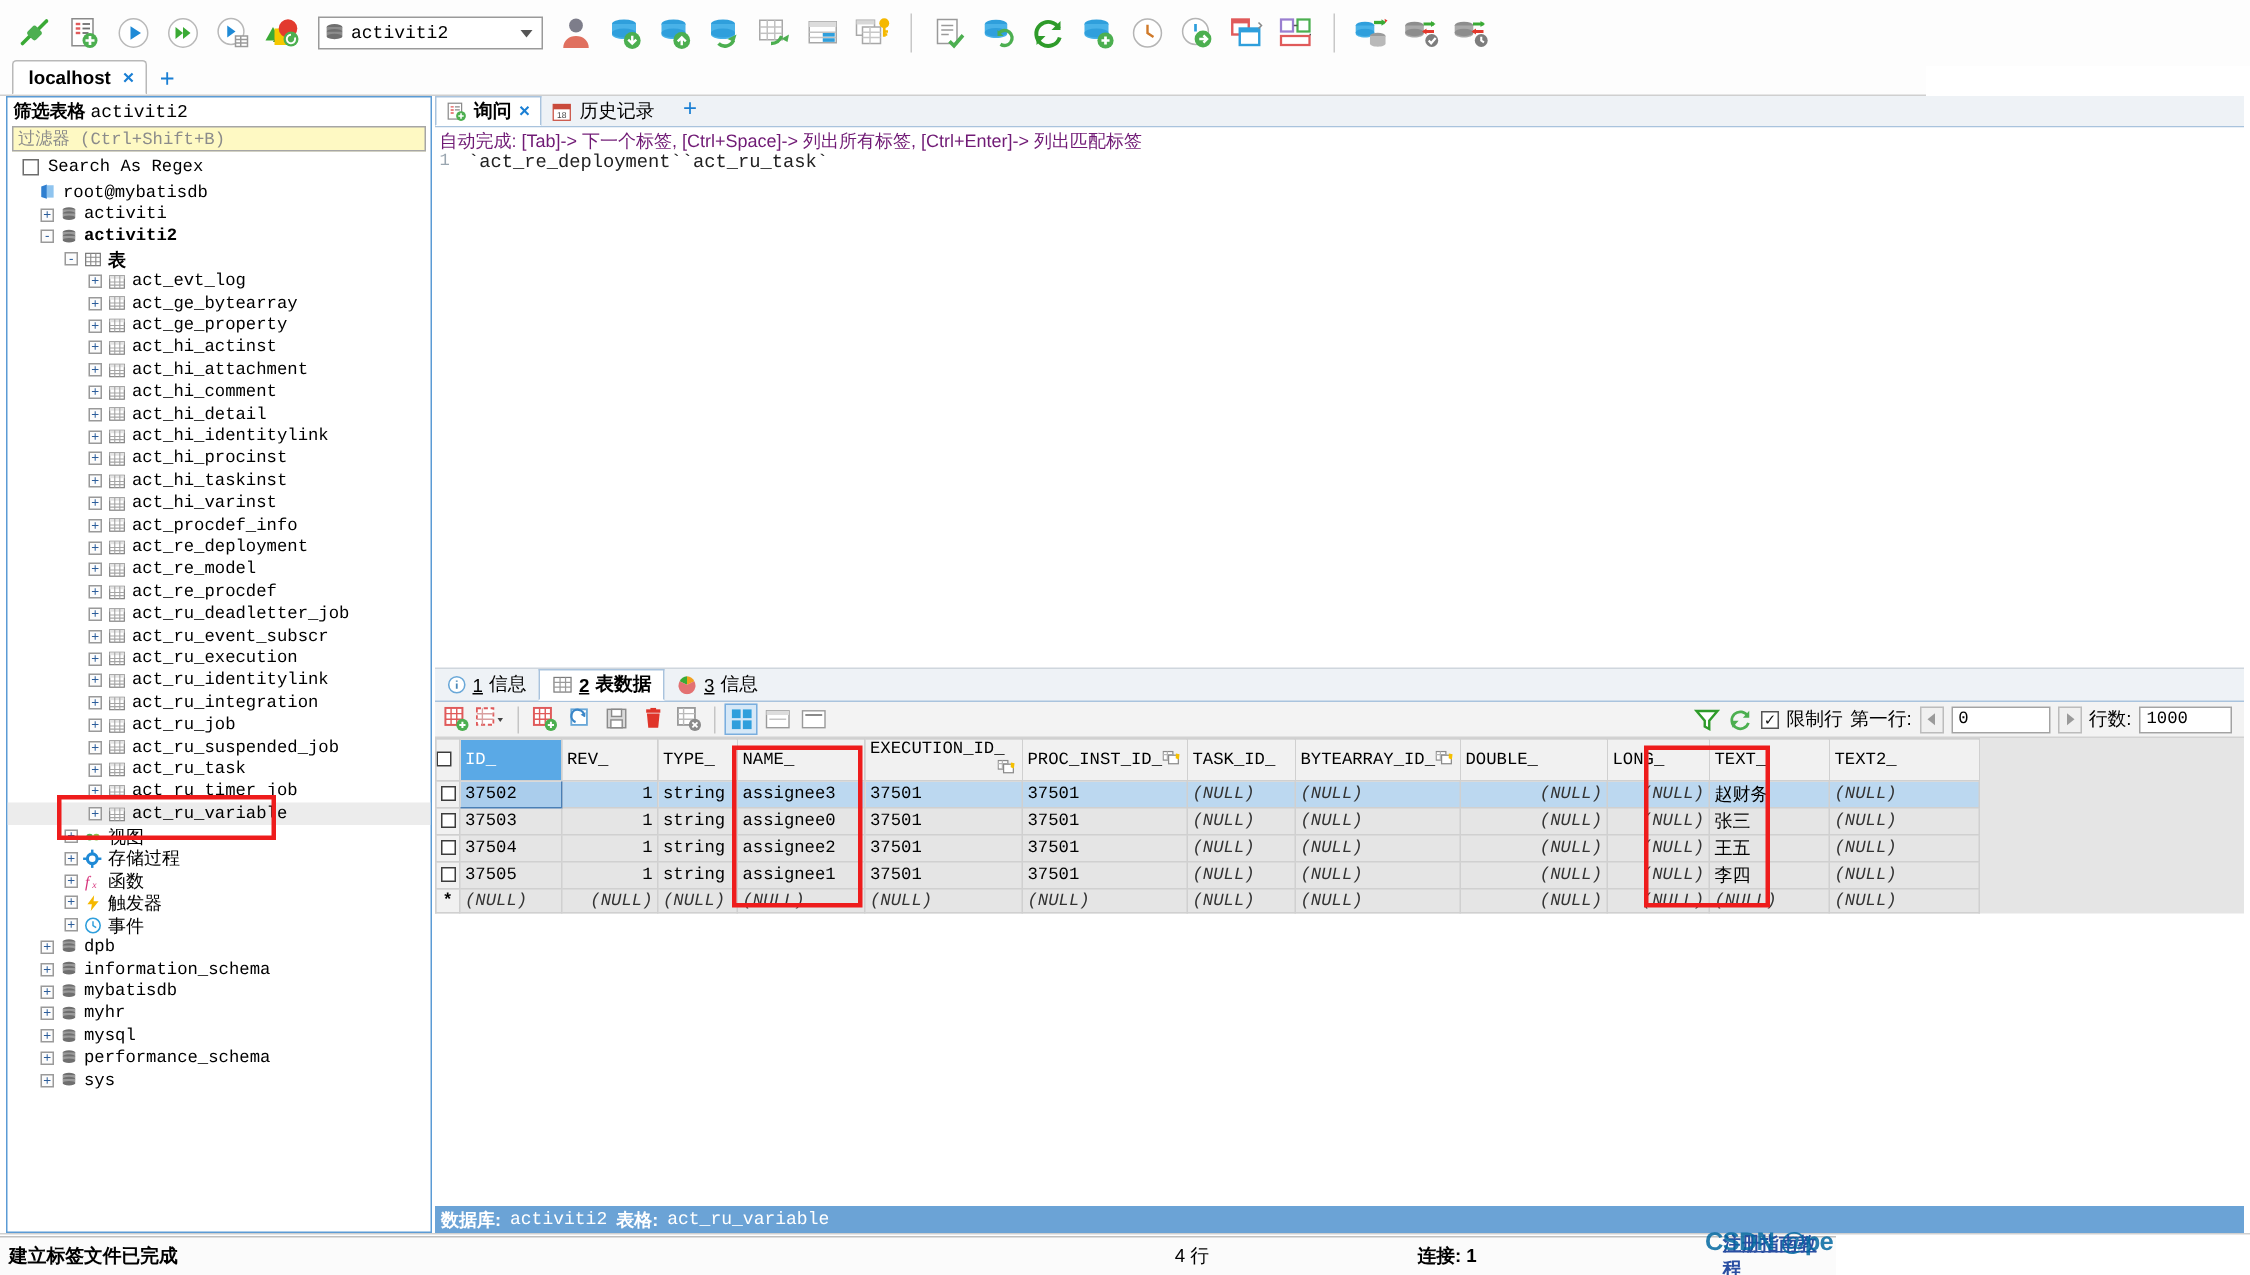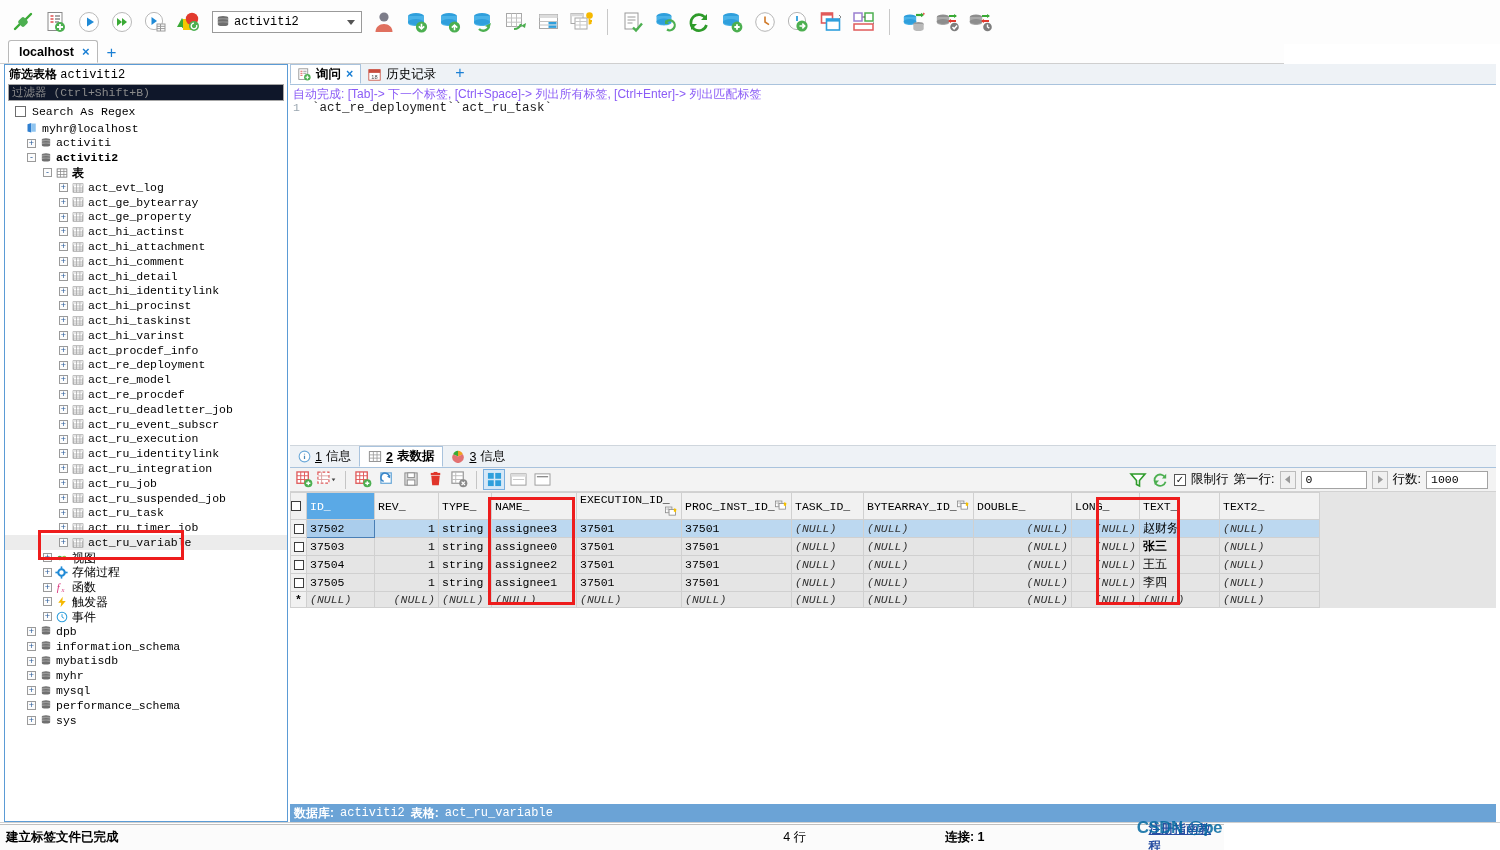--- a/index.html
+++ b/index.html
@@ -47,21 +47,21 @@
   #tab-plus { color:#1a7fd4; font-size:17px; margin-left:8px; margin-bottom:2px; cursor:pointer; line-height:1; }
 
   
   #sidebar {
     position:absolute; left:4px; top:64px; width:284px; height:758px;
     border:1px solid #5b9bd5; background:#fff; overflow:hidden;
   }
   #sb-title { height:18px; padding:1px 4px 0 4px; font-size:12px; font-weight:bold; white-space:nowrap; }
   #sb-title .tname { font-weight:normal; font-family:"Liberation Mono", monospace; }
   #sb-filter {
-    margin:1px 3px 0 3px; height:17px; border:1px solid #a6a6a6; background:#0f172a;
+    margin:1px 3px 0 3px; height:17px; border:1px solid #a6a6a6; background:#fef9c3;
     color:#8b8b8b; font-family:"Liberation Mono", monospace; font-size:11.5px;
     display:flex; align-items:flex-end; padding-left:3px;
   }
   #sb-regex { display:flex; align-items:center; gap:6px; padding:4px 0 3px 10px; font-family:"Liberation Mono", monospace; font-size:11.5px;}
   .cbx { width:11px;height:11px;border:1px solid #6d6d6d;background:#fff;display:inline-block;}
   #tree { font-family:"Liberation Mono", monospace; font-size:11.5px; }
   .row { height:14.8px; display:flex; align-items:center; white-space:nowrap; position:relative;}
   .row.sel { background:#ececec; }
   .exp {
     width:9px;height:9px;border:1px solid #9a9a9a;background:#fcfcfc;
@@ -78,21 +78,21 @@
   
   #right { position:absolute; left:290px; top:64px; width:1206px; height:758px; }
 
   #q-tabs { height:21px; background:#eef2f6; display:flex; align-items:flex-end; border-bottom:1px solid #a9c3dd;}
   .qtab { height:20px; display:flex; align-items:center; gap:5px; padding:0 7px; cursor:pointer; font-size:12.5px;}
   .qtab.active { background:#fff; border:1px solid #a9c3dd; border-bottom:1px solid #fff; font-weight:bold;}
   .qtab .xmark { color:#1a7fd4; font-weight:bold;}
   #q-plus { color:#1a7fd4; font-size:16px; margin:0 0 2px 12px; cursor:pointer;}
 
   #autocomplete {
-    height:16px; font-size:12px; color:#8b5cf6; padding:1px 0 0 3px; white-space:nowrap;
+    height:16px; font-size:12px; color:#701a75; padding:1px 0 0 3px; white-space:nowrap;
     background:#fff;
   }
   #editor { background:#fff; height:345px; position:relative; border-bottom:1px solid #cfd6dd;}
   #editor .lineno { position:absolute; left:3px; top:0; color:#9aa6b0; font-family:"Liberation Mono", monospace; font-size:11.5px;}
   #editor .code { position:absolute; left:22px; top:0; font-family:"Liberation Mono", monospace; font-size:12.5px; color:#222;}
 
   
   #r-tabs { height:22px; background:#eef2f6; display:flex; align-items:flex-end; border-bottom:1px solid #a9c3dd;}
   .rtab { height:21px; display:flex; align-items:center; gap:4px; padding:0 8px; cursor:pointer; font-size:12.5px;}
   .rtab.active { background:#fff; border:1px solid #a9c3dd; border-bottom:1px solid #fff; font-weight:bold; }
@@ -433,21 +433,21 @@
   <div id="tree">
       <div class="row">
         <span class="spc" style="width: 6px;"></span>
         <span class="spc" style="width: 11px;"></span>
         <span class="ico">
           <svg width="12" height="12" viewBox="0 0 16 16">
             <path d="M2 3l5-1.6V14L2 12.5z" fill="#2f7fd0"></path>
             <rect x="7" y="2" width="6" height="11" fill="#8fc4ef"></rect>
           </svg>
         </span>
-        <span class="lbl">myhr@localhost</span>
+        <span class="lbl">root@mybatisdb</span>
       </div>
       <div class="row">
         <span class="spc" style="width: 22px;"></span>
         <span class="exp">+</span>
         <span class="ico">
           <svg width="12" height="12" viewBox="0 0 16 16">
             <ellipse cx="8" cy="3.6" rx="5.6" ry="2" fill="#6f6f6f"></ellipse>
             <path d="M2.4 3.6v2.8c0 1.1 2.5 2 5.6 2s5.6-.9 5.6-2V3.6" fill="#9a9a9a"></path>
             <ellipse cx="8" cy="7.2" rx="5.6" ry="2" fill="#6f6f6f"></ellipse>
             <path d="M2.4 7.2V10c0 1.1 2.5 2 5.6 2s5.6-.9 5.6-2V7.2" fill="#9a9a9a"></path>
@@ -1334,21 +1334,21 @@
             <td style="width: 68px;"><span>37503</span></td>
             <td class="num" style="width: 64px;"><span>1</span></td>
             <td style="width: 53px;"><span>string</span></td>
             <td style="width: 85px;"><span>assignee0</span></td>
             <td style="width: 105px;"><span>37501</span></td>
             <td style="width: 110px;"><span>37501</span></td>
             <td style="width: 72px;"><span class="nullv">(NULL)</span></td>
             <td style="width: 110px;"><span class="nullv">(NULL)</span></td>
             <td class="num" style="width: 98px;"><span class="nullv">(NULL)</span></td>
             <td class="num" style="width: 68px;"><span class="nullv">(NULL)</span></td>
-            <td style="width: 80px; font-weight: bold;"><span class="cnname">张三</span></td>
+            <td style="width: 80px;"><span class="cnname">张三</span></td>
             <td style="width: 100px;"><span class="nullv">(NULL)</span></td>
           </tr>
           <tr class="">
             <td class="ckcell"><span class="ck"></span></td>
             <td style="width: 68px;"><span>37504</span></td>
             <td class="num" style="width: 64px;"><span>1</span></td>
             <td style="width: 53px;"><span>string</span></td>
             <td style="width: 85px;"><span>assignee2</span></td>
             <td style="width: 105px;"><span>37501</span></td>
             <td style="width: 110px;"><span>37501</span></td>

